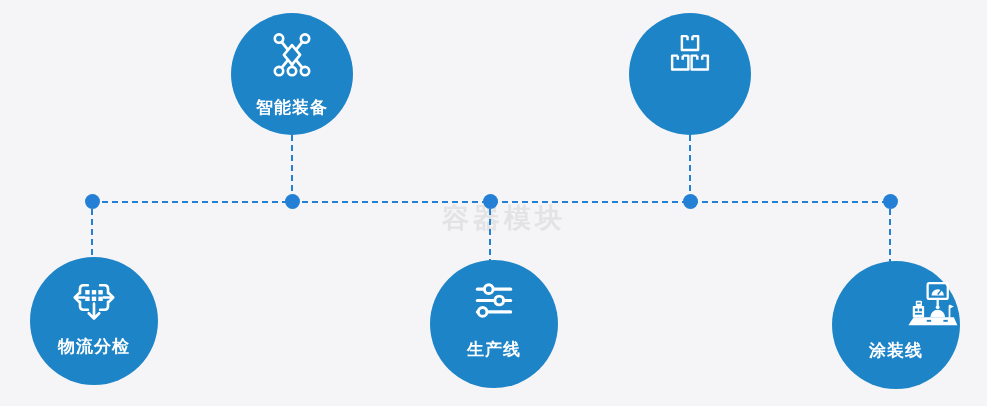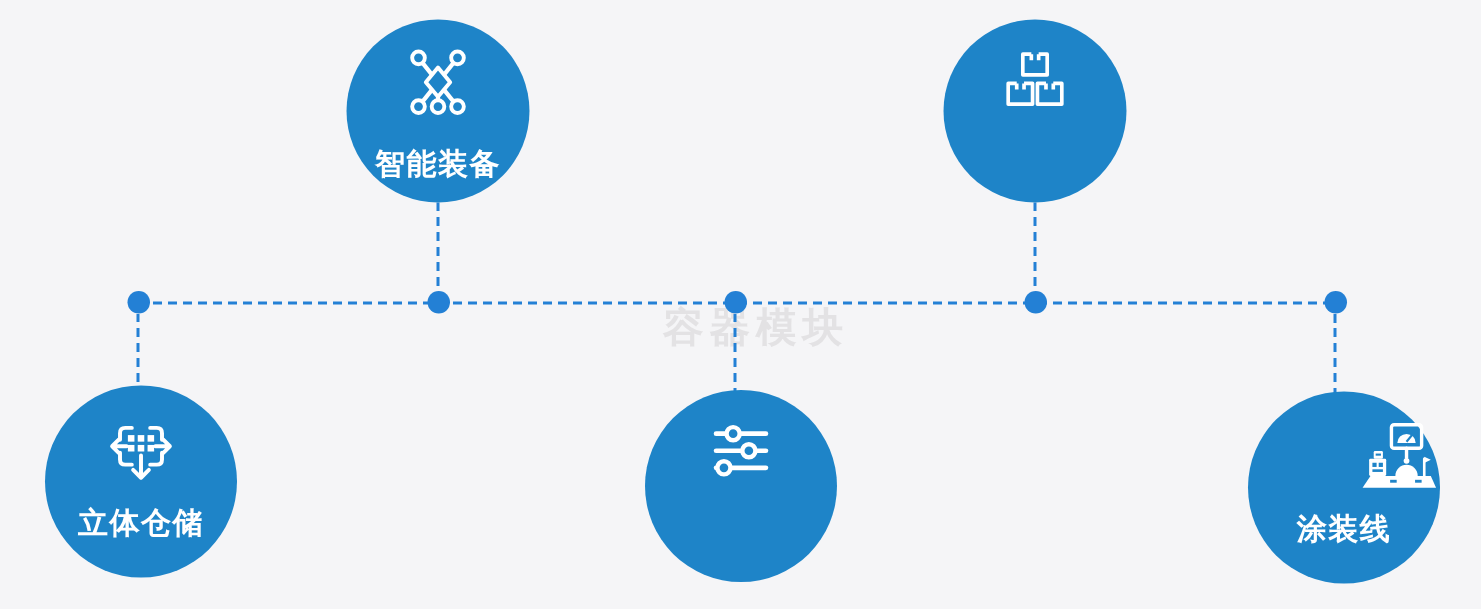--- a/index.html
+++ b/index.html
@@ -24,21 +24,21 @@
     background:repeating-linear-gradient(to bottom,var(--connector) 0 6px,transparent 6px 10px);}
   .dot{position:absolute;width:15px;height:15px;border-radius:50%;background:var(--connector);z-index:2;}
 
   
   .node{position:absolute;border-radius:50%;background:var(--circle-fill);z-index:3;
     display:flex;flex-direction:column;align-items:center;cursor:pointer;}
   .node-top{width:122px;height:122px;padding-top:15px;}
   .node-bottom{width:128px;height:128px;padding-top:16px;}
   .node-icon{flex:0 0 auto;}
   .node-label{position:absolute;left:0;right:0;text-align:center;
-    color:var(--label-text);font-size:20px;font-weight:700;letter-spacing:1px;}
+    color:var(--label-text);font-size:17px;font-weight:700;letter-spacing:1px;}
   .node-top .node-label{top:83px;}
   .node-bottom .node-label{top:78px;}
 
   
   .st{stroke:#fff;fill:none;stroke-linecap:round;stroke-linejoin:round;}
   .st-sq{stroke:#fff;fill:none;stroke-linejoin:round;}
   .bfill{fill:var(--circle-fill);}
   .wfill{fill:#fff;}
   .bln{stroke:var(--circle-fill);}
 </style>
@@ -102,36 +102,37 @@
       </g>
       <g class="wfill">
         <rect x="22" y="19.5" width="5" height="5"></rect>
           <rect x="29.5" y="19.5" width="5" height="5"></rect>
           <rect x="37" y="19.5" width="5" height="5"></rect>
         <rect x="22" y="27" width="5" height="5"></rect>
           <rect x="29.5" y="27" width="5" height="5"></rect>
           <rect x="37" y="27" width="5" height="5"></rect>
       </g>
     </svg>
-    <span class="node-label">立体仓储</span>
+    <span class="node-label">物流分检</span>
   </div>
 
   <div class="node node-bottom" style="left:430px;top:260px;">
     <svg class="node-icon" viewBox="0 0 64 64" width="56" height="56">
       <g class="st" stroke-width="3.6">
         <line x1="13" y1="15" x2="51" y2="15"></line>
         <line x1="13" y1="28" x2="51" y2="28"></line>
         <line x1="13" y1="41" x2="51" y2="41"></line>
       </g>
       <g class="bfill" stroke="#fff" stroke-width="3.4">
         <circle cx="26" cy="15" r="5"></circle>
         <circle cx="38" cy="28" r="5"></circle>
         <circle cx="19" cy="41" r="5"></circle>
       </g>
     </svg>
+    <span class="node-label">生产线</span>
   </div>
 
   <div class="node node-bottom" style="left:832px;top:261px;align-items:flex-end;">
     <svg class="node-icon" viewBox="0 0 64 64" width="56" height="56">
       <rect x="27" y="7" width="23" height="18" rx="2" class="st" stroke-width="2.6"></rect>
       <path class="wfill" d="M31.5,21 A7,7 0 0 1 45.5,21 Z"></path>
       <line class="bln" x1="38.5" y1="20" x2="43" y2="14.5" stroke-width="1.6"></line>
       <line class="st" x1="38.5" y1="25" x2="38.5" y2="32" stroke-width="2.6"></line>
       <circle class="wfill" cx="38.5" cy="34.5" r="2.2"></circle>
       <path class="wfill" d="M30,46 A8.5,8.5 0 0 1 47,46 Z"></path>

